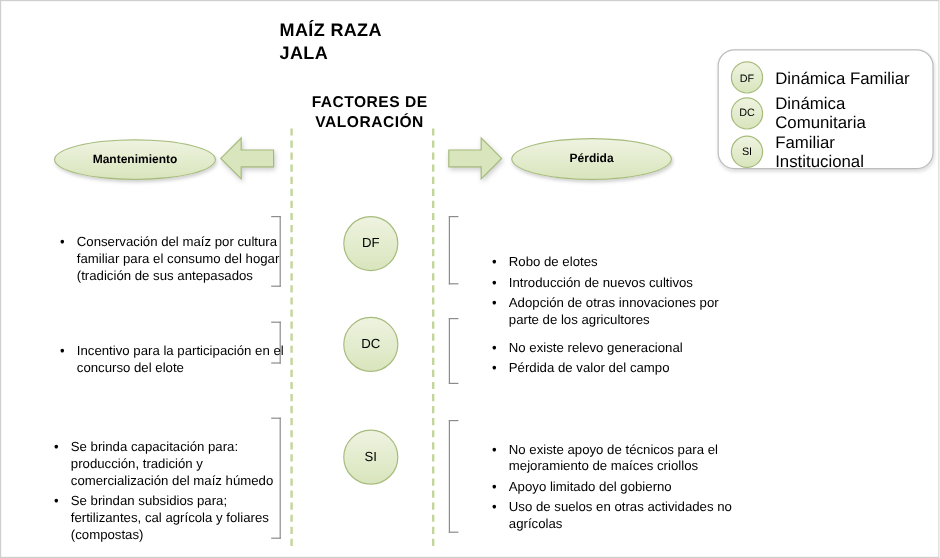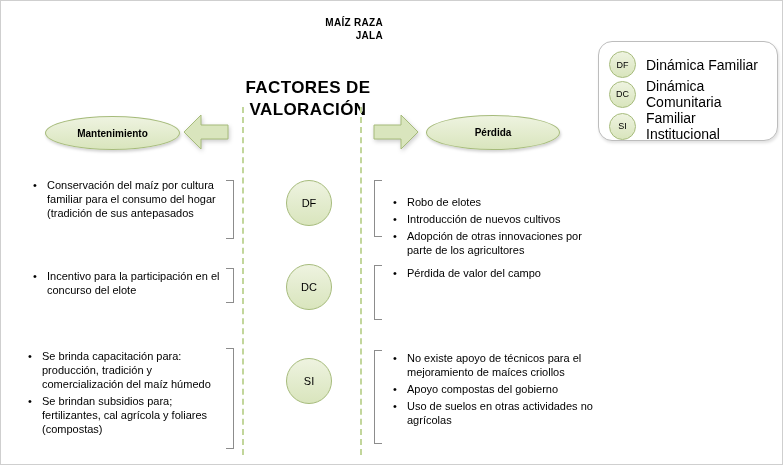--- a/index.html
+++ b/index.html
@@ -10,24 +10,24 @@
     --bracket:#8c8c8c;
     --legend-border:#bdbdbd;
     --text:#000000;
   }
   html,body{margin:0;padding:0;background:#ffffff;}
   .canvas{
     position:relative;width:783px;height:465px;box-sizing:border-box;
     background:#ffffff;border:1px solid #cfcfcf;overflow:hidden;
     font-family:"Liberation Sans",sans-serif;color:var(--text,#000);
   }
-  .title{position:absolute;left:232px;top:16px;width:150px;text-align:right;
-    font-weight:bold;font-size:10px;line-height:1.25;letter-spacing:.3px;}
+  .title{position:absolute;left:232px;top:16px;width:150px;text-align:left;
+    font-weight:bold;font-size:15px;line-height:1.25;letter-spacing:.3px;}
   .subtitle{position:absolute;left:242px;top:76px;width:130px;text-align:center;
-    font-weight:bold;font-size:17px;line-height:1.3;letter-spacing:.4px;}
+    font-weight:bold;font-size:13px;line-height:1.3;letter-spacing:.4px;}
   .dash{position:absolute;top:106px;height:348px;width:0;
     border-left:2px dashed var(--dashed-line,#c2d69b);}
   .dash-left{left:241px;}
   .dash-right{left:359px;}
   .oval{position:absolute;display:flex;align-items:center;justify-content:center;
     font-weight:bold;font-size:10px;border:1px solid var(--shape-border,#a6bb7b);
     border-radius:50%;
     background:linear-gradient(180deg,var(--shape-fill-light,#eef3e0),var(--shape-fill,#d9e5bd));
     box-shadow:1px 2px 3px rgba(0,0,0,.18);}
   .oval-left{left:44px;top:115px;width:133px;height:32px;}
@@ -59,21 +59,21 @@
     border-bottom:1px solid var(--bracket,#8c8c8c);}
   .bracket-open{border-top:1px solid var(--bracket,#8c8c8c);
     border-left:1px solid var(--bracket,#8c8c8c);
     border-bottom:1px solid var(--bracket,#8c8c8c);}
   .b-l1{left:225px;top:179px;height:57px;}
   .b-l2{left:225px;top:267px;height:33px;}
   .b-l3{left:225px;top:347px;height:99px;}
   .b-r1{left:373px;top:179px;height:55px;}
   .b-r2{left:373px;top:264px;height:53px;}
   .b-r3{left:373px;top:349px;height:92px;}
-  .items{position:absolute;margin:0;padding:0;list-style:none;font-size:11px;line-height:1.28;}
+  .items{position:absolute;margin:17px;padding:0;list-style:none;font-size:11px;line-height:1.28;}
   .items li{position:relative;padding-left:16px;margin:0 0 3px 0;}
   .items li::before{content:"\2022";position:absolute;left:2px;top:0;}
   .lb{left:30px;width:192px;}
   .lb1{top:177px;}
   .lb2{top:268px;}
   .lb3{top:348px;left:25px;width:197px;}
   .rb{left:390px;width:205px;}
   .rb1{top:194px;}
   .rb2{top:265px;}
   .rb3{top:350px;}
@@ -151,22 +151,23 @@
     <li>Se brindan subsidios para; fertilizantes, cal agrícola y foliares (compostas)</li>
   </ul>
 
   <ul class="items rb rb1">
     <li>Robo de elotes</li>
     <li>Introducción de nuevos cultivos</li>
     <li>Adopción de otras innovaciones por parte de los agricultores</li>
   </ul>
 
   <ul class="items rb rb2">
+    <li>No existe relevo generacional</li>
     <li>Pérdida de valor del campo</li>
   </ul>
 
   <ul class="items rb rb3">
     <li>No existe apoyo de técnicos para el mejoramiento de maíces criollos</li>
-    <li>Apoyo compostas del gobierno</li>
+    <li>Apoyo limitado del gobierno</li>
     <li>Uso de suelos en otras actividades no agrícolas</li>
   </ul>
 
 </div>
 
 </body></html>

